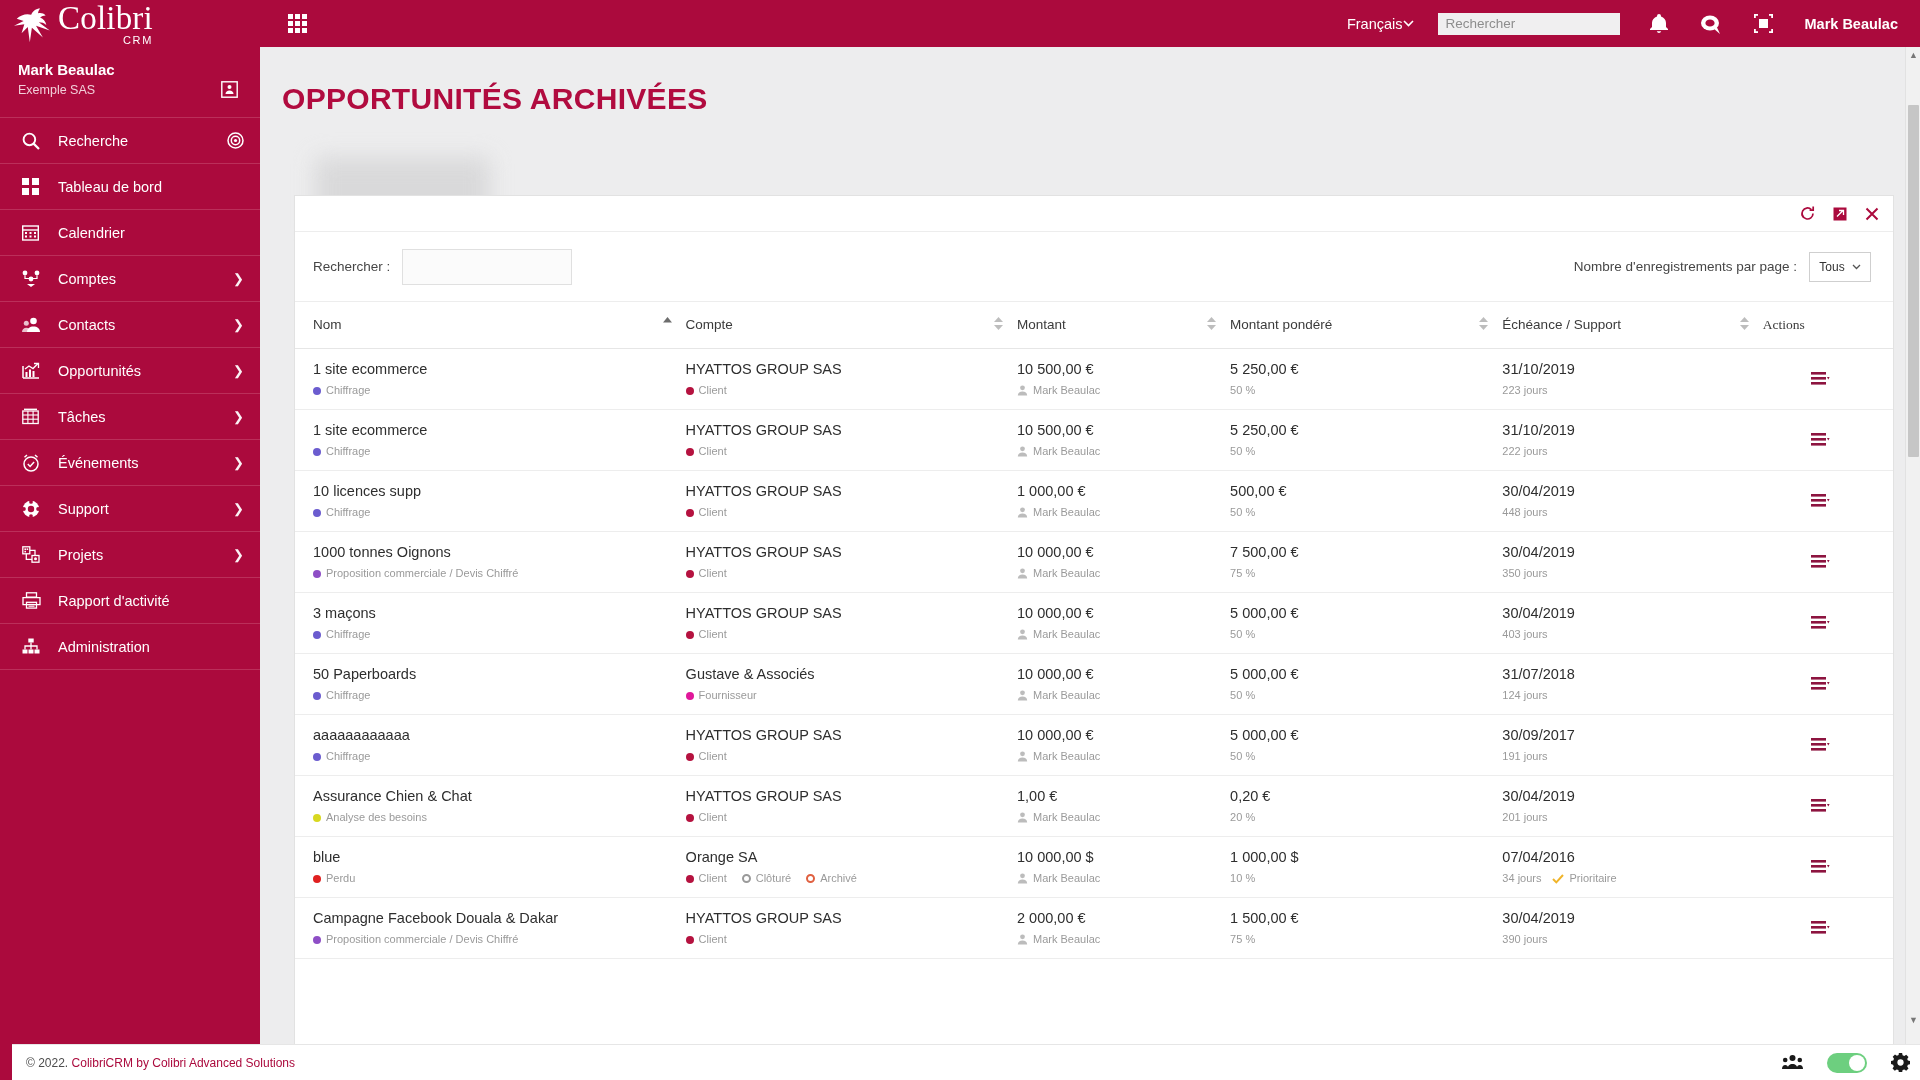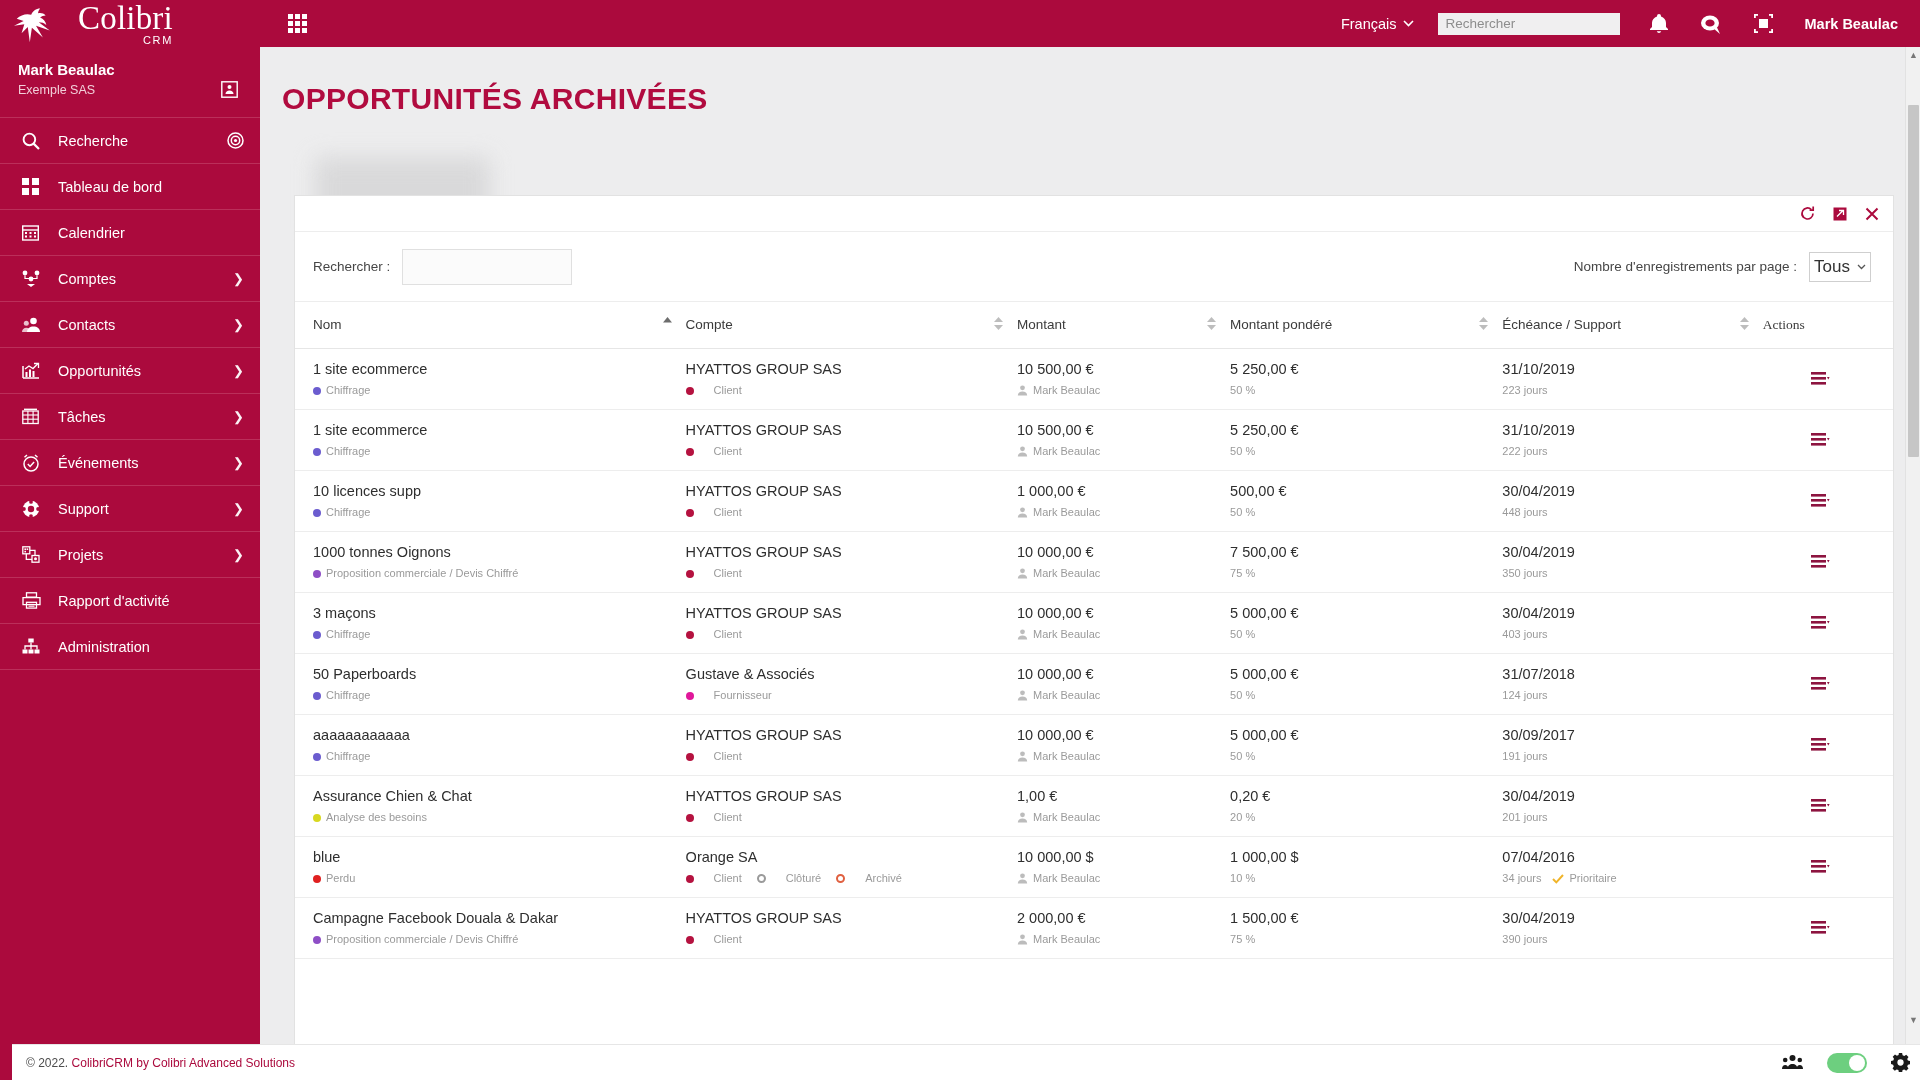--- a/index.html
+++ b/index.html
@@ -20,34 +20,34 @@
   #topbar {
     position: absolute; top: 0; left: 0; width: 1920px; height: 47px;
     background: #ab0a3d;
     display: flex; align-items: center;
   }
   #logo-zone {
     width: 260px; height: 47px; display: flex; align-items: flex-end;
     padding-left: 14px; position: relative;
   }
   .logo-bird { width: 44px; height: 40px; margin-bottom: 2px; }
-  .logo-text-wrap { display: flex; flex-direction: column; align-items: flex-end; margin-left: 20px; }
+  .logo-text-wrap { display: flex; flex-direction: column; align-items: flex-end; margin-left: 0; }
   .logo-word {
     font-family: "Liberation Serif", serif;
     font-size: 33px; color: #fff; line-height: 31px; letter-spacing: .2px;
   }
   .logo-sub { font-size: 11px; color: #fff; letter-spacing: 1.6px; line-height: 13px; }
   #grid-apps { margin-left: 28px; cursor: pointer; }
   .grid-dots { display: grid; grid-template-columns: repeat(3, 5px); gap: 2px; }
   .grid-dots i { width: 5px; height: 5px; background: #fff; display: block; }
   #topbar-right {
     margin-left: auto; display: flex; align-items: center; gap: 0; padding-right: 22px;
   }
   #lang-select {
-    color: #fff; font-size: 14.5px; display: flex; align-items: center; gap: 6px;
+    color: #fff; font-size: 14.5px; display: flex; align-items: center; gap: 0;
     cursor: pointer; margin-right: 24px;
   }
   #search-wrap {
     width: 182px; height: 22px; background: #f0eff0; display: flex; align-items: center;
     padding: 0 20px 0 8px; margin-right: 30px;
   }
   #search-wrap input {
     border: 0; outline: 0; background: transparent; flex: 1;
     font-size: 13.5px; color: #6b6b6b; font-family: "Liberation Sans", sans-serif;
   }
@@ -113,21 +113,21 @@
   }
   #filter-box input {
     border: 0; outline: 0; background: transparent; flex: 1;
     font-size: 13px; font-family: "Liberation Sans", sans-serif; color: #333;
   }
   #perpage-wrap { margin-left: auto; display: flex; align-items: center; }
   #perpage-label { font-size: 13.5px; color: #464646; margin-right: 12px; }
   #perpage-select {
     width: 62px; height: 30px; border: 1px solid #cfcfcf; background: #fff;
     display: flex; align-items: center; justify-content: center; gap: 7px;
-    font-size: 17px; color: #333; cursor: pointer;
+    font-size: 12px; color: #333; cursor: pointer;
   }
 
   
   #tbl { width: 100%; border-collapse: collapse; table-layout: fixed; }
   #tbl thead th {
     height: 46px; font-size: 13.5px; color: #3b3b3b; font-weight: normal;
     text-align: left; border-bottom: 1px solid #e6e6e6; padding: 0 14px 0 0;
     vertical-align: middle;
   }
   #tbl thead th .th-inner { display: flex; align-items: flex-start; }
@@ -144,21 +144,21 @@
     padding: 0 14px 0 0;
   }
   #tbl tbody td.col-nom { padding-left: 18px; }
   .cell-main { font-size: 14.5px; color: #2e2e2e; line-height: 18px; }
   .cell-sub {
     font-size: 11px; color: #9a9a9a; margin-top: 6px; display: flex;
     align-items: center; gap: 5px; line-height: 13px; flex-wrap: nowrap;
   }
   .dot { width: 8px; height: 8px; border-radius: 50%; display: inline-block; flex: none; }
   .ring { width: 9px; height: 9px; border-radius: 50%; border: 2px solid; display: inline-block; flex: none; }
-  .badge-group { display: flex; align-items: center; gap: 20px; margin-right: 10px; }
+  .badge-group { display: flex; align-items: center; gap: 5px; margin-right: 10px; }
   .person-ico { display: flex; align-items: center; color: #b9b9b9; }
   .check-ico { color: #f0b429; display: flex; align-items: center; margin-left: 6px; }
   .actions-cell { display: flex; align-items: center; justify-content: center; }
   .actions-btn { cursor: pointer; display: flex; align-items: center; gap: 2px; color: #8d1440; }
 
   #row-fade {
     position: absolute; left: 0; right: 0; bottom: 0; height: 36px;
     background: linear-gradient(rgba(255,255,255,0), #fff 72%);
     pointer-events: none;
   }

